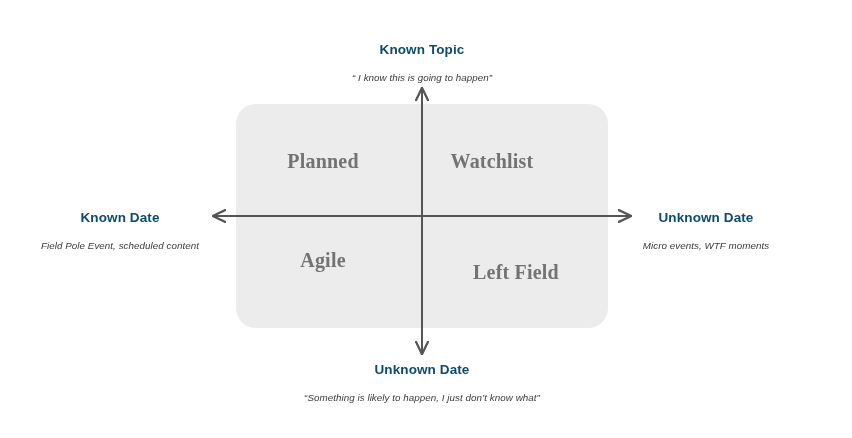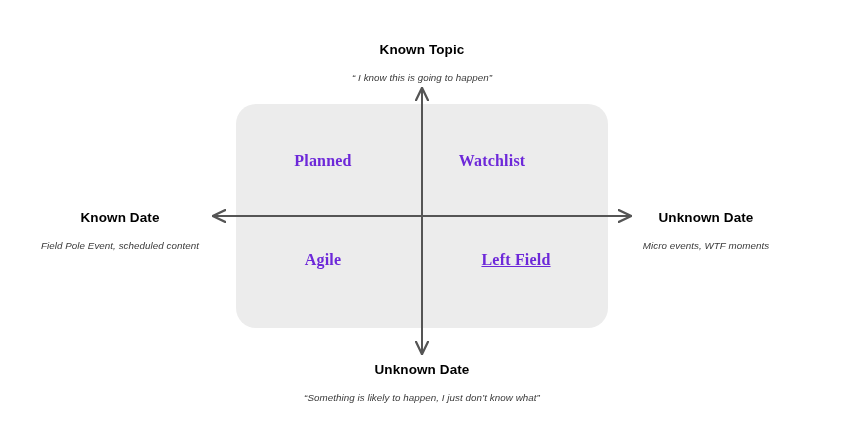--- a/index.html
+++ b/index.html
@@ -39,44 +39,44 @@
     width: 852px;
     height: 438px;
     pointer-events: none;
   }
 
   
   .quadrant-label {
     position: absolute;
     font-family: "Liberation Serif", serif;
     font-weight: 700;
-    font-size: 16px;
-    color: #6d28d9;
+    font-size: 20px;
+    color: #737373;
     text-align: center;
     white-space: nowrap;
     transform: translate(-50%, -50%);
     letter-spacing: 0.2px;
   }
   #label-planned    { left: 323px; top: 161px; }
   #label-watchlist  { left: 492px; top: 161px; }
   #label-agile      { left: 323px; top: 260px; }
-  #label-leftfield  { left: 516px; top: 260px; text-decoration: underline; }
+  #label-leftfield  { left: 516px; top: 272px; }
 
   
   .axis-label {
     position: absolute;
     text-align: center;
     white-space: nowrap;
   }
   .axis-label .title {
     display: block;
     font-family: "Liberation Sans", sans-serif;
     font-weight: 700;
     font-size: 13.5px;
-    color: #000000;
+    color: #0c4a6e;
     letter-spacing: 0.1px;
     line-height: 17px;
   }
   .axis-label .subtitle {
     display: block;
     font-family: "Liberation Sans", sans-serif;
     font-style: italic;
     font-size: 9.8px;
     color: #3a3a3a;
     letter-spacing: 0.05px;

